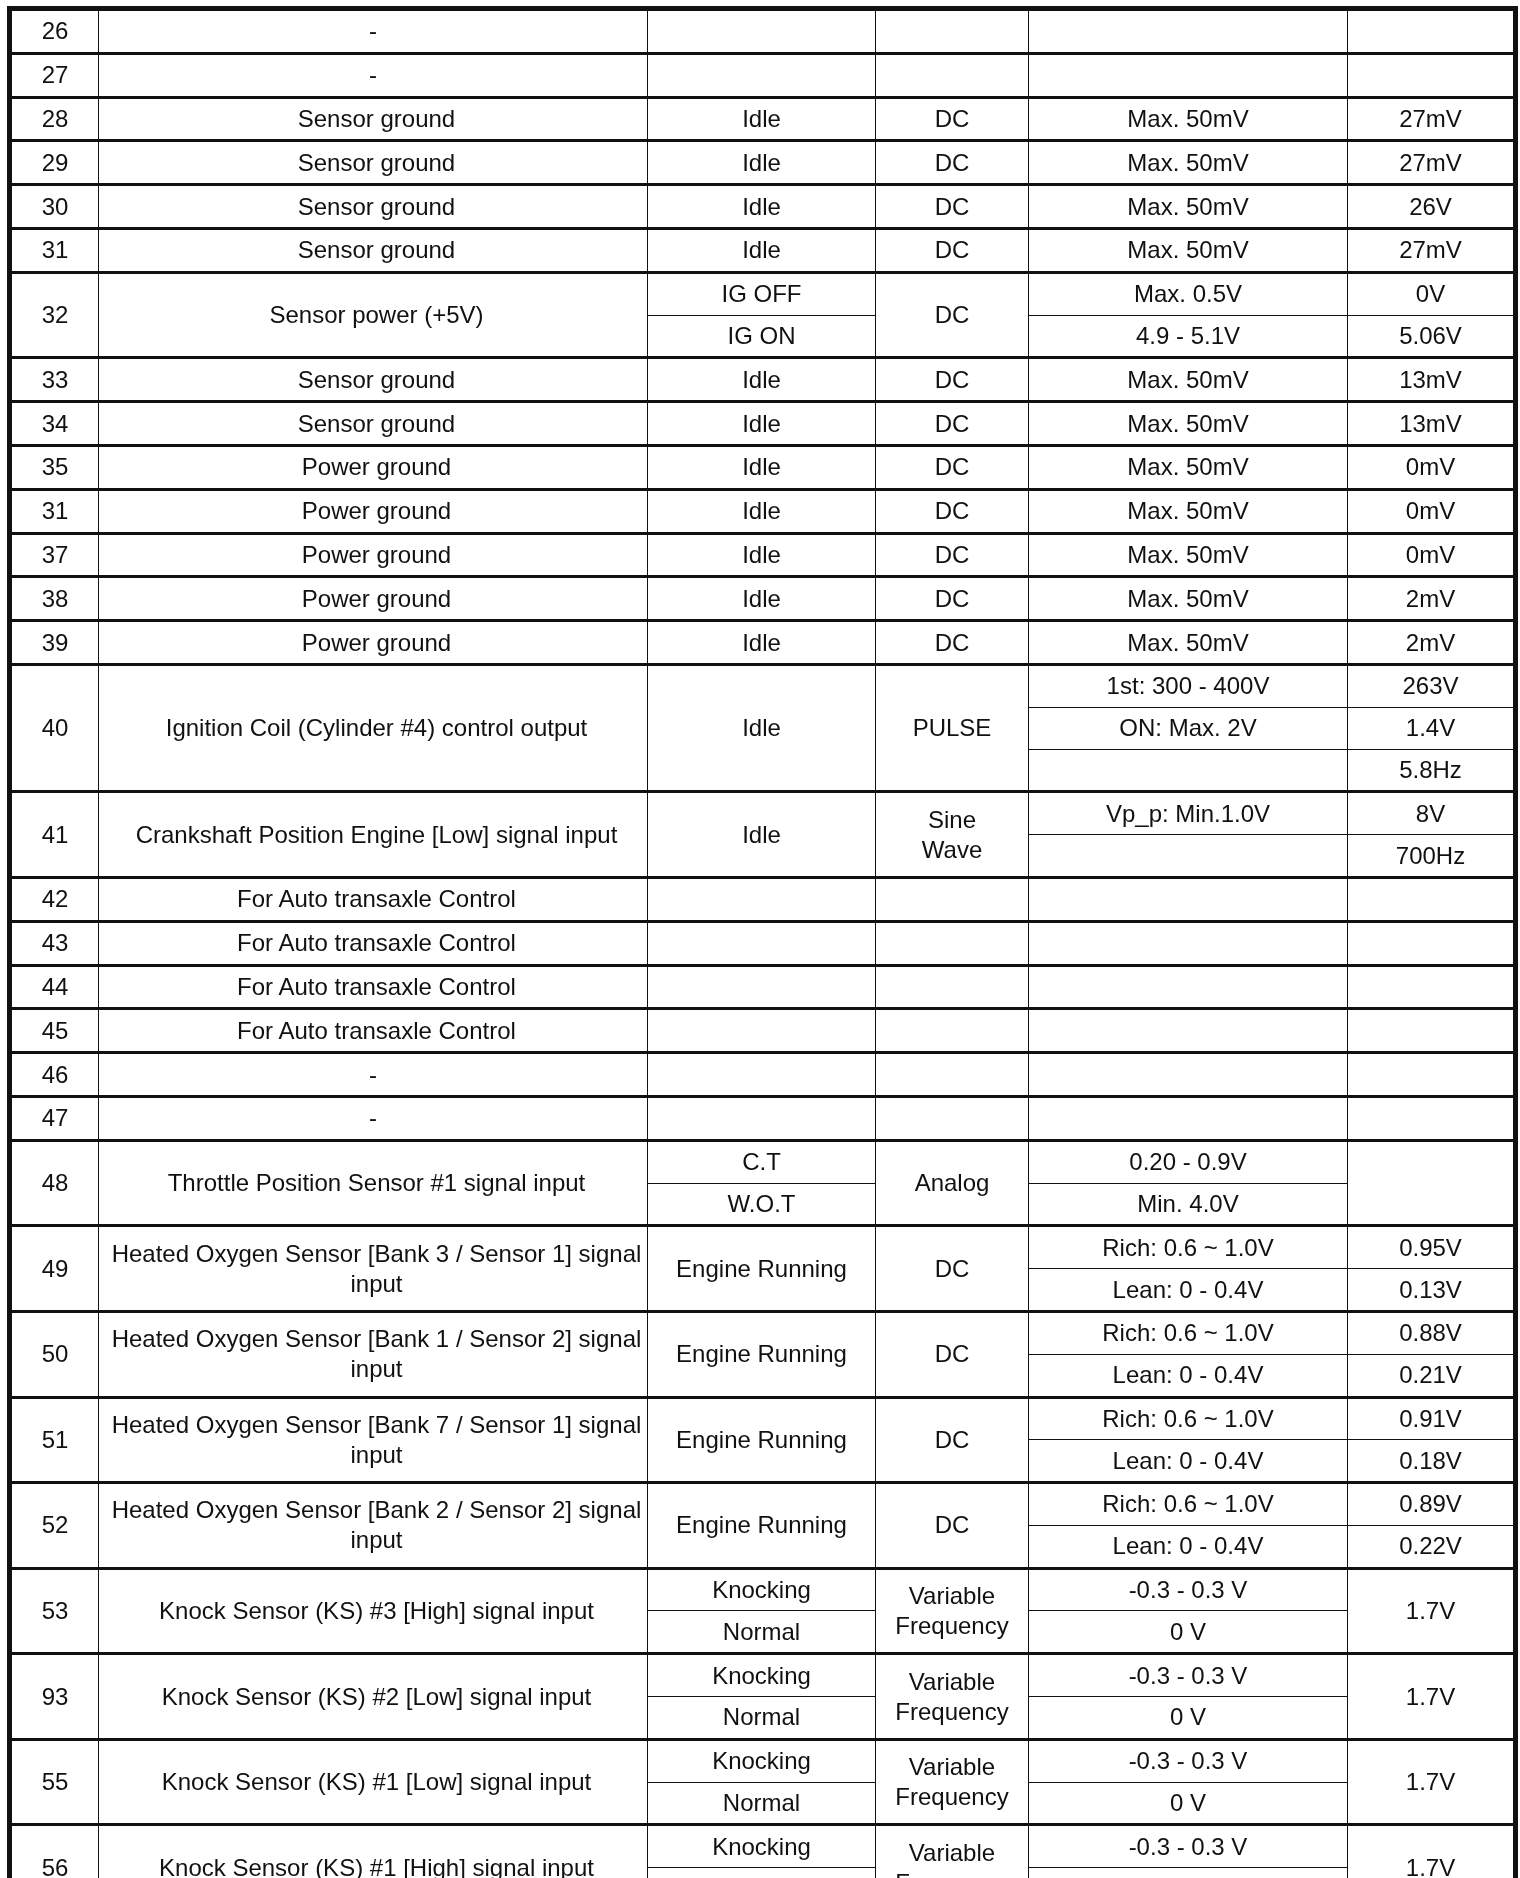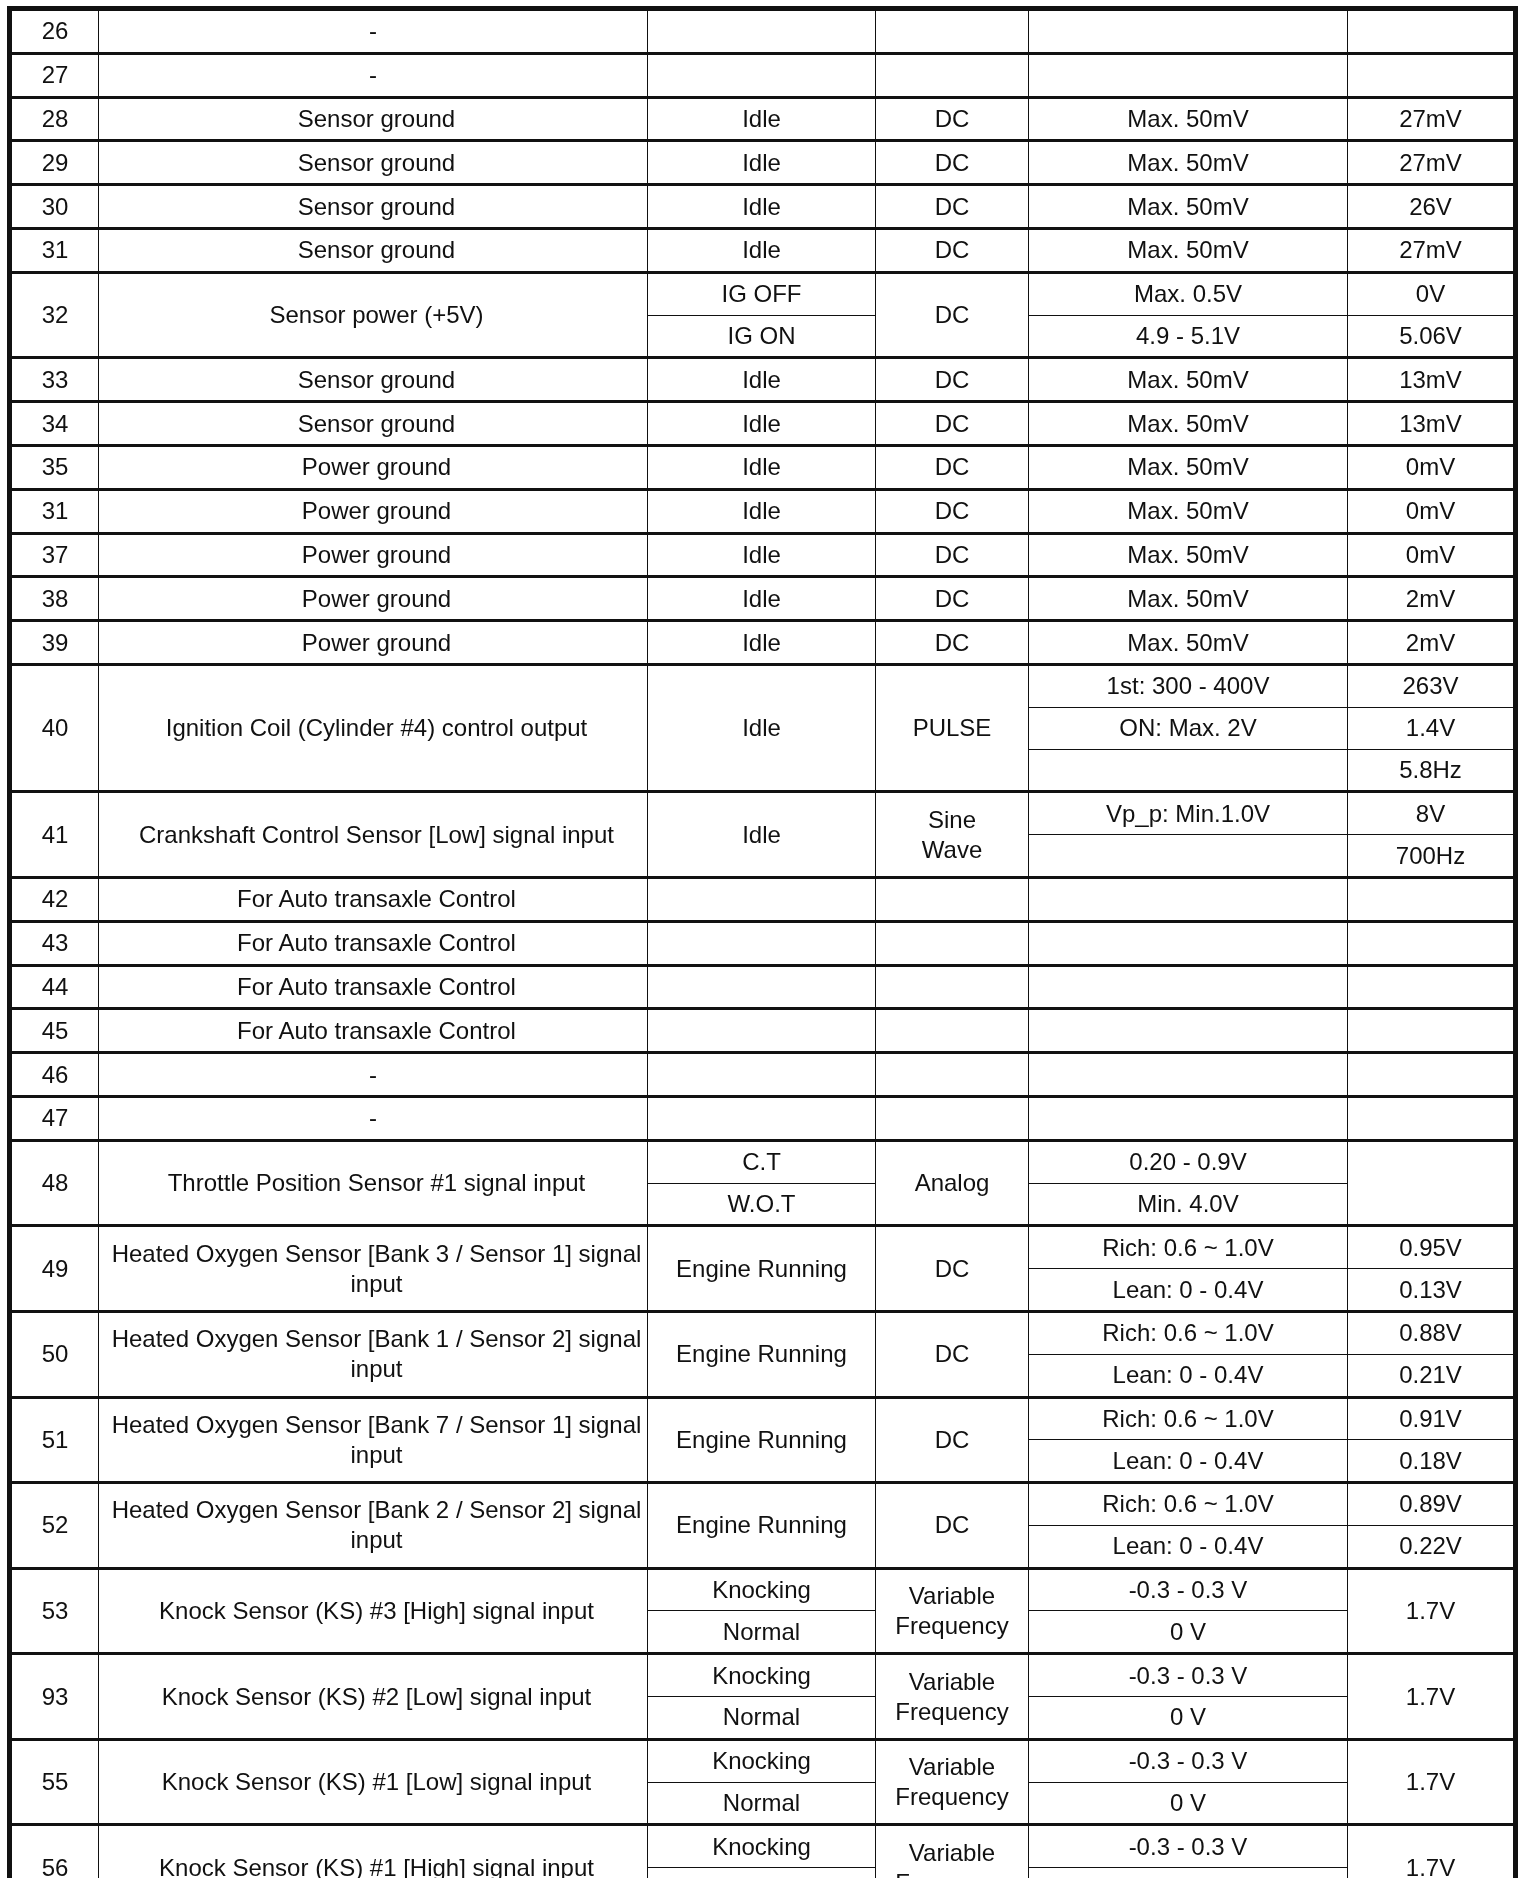--- a/index.html
+++ b/index.html
@@ -163,21 +163,21 @@
       <tr>
         <td class="spec">ON: Max. 2V</td>
         <td class="res">1.4V</td>
       </tr>
       <tr>
         <td class="spec"></td>
         <td class="res">5.8Hz</td>
       </tr>
       <tr class="thick">
         <td class="pin" rowspan="2">41</td>
-        <td class="desc" rowspan="2">Crankshaft Control Sensor [Low] signal input</td>
+        <td class="desc" rowspan="2">Crankshaft Position Engine [Low] signal input</td>
         <td class="cond" rowspan="2">Idle</td>
         <td class="type" rowspan="2">Sine<br>Wave</td>
         <td class="spec">Vp_p: Min.1.0V</td>
         <td class="res">8V</td>
       </tr>
       <tr>
         <td class="spec"></td>
         <td class="res">700Hz</td>
       </tr>
       <tr class="thick">

